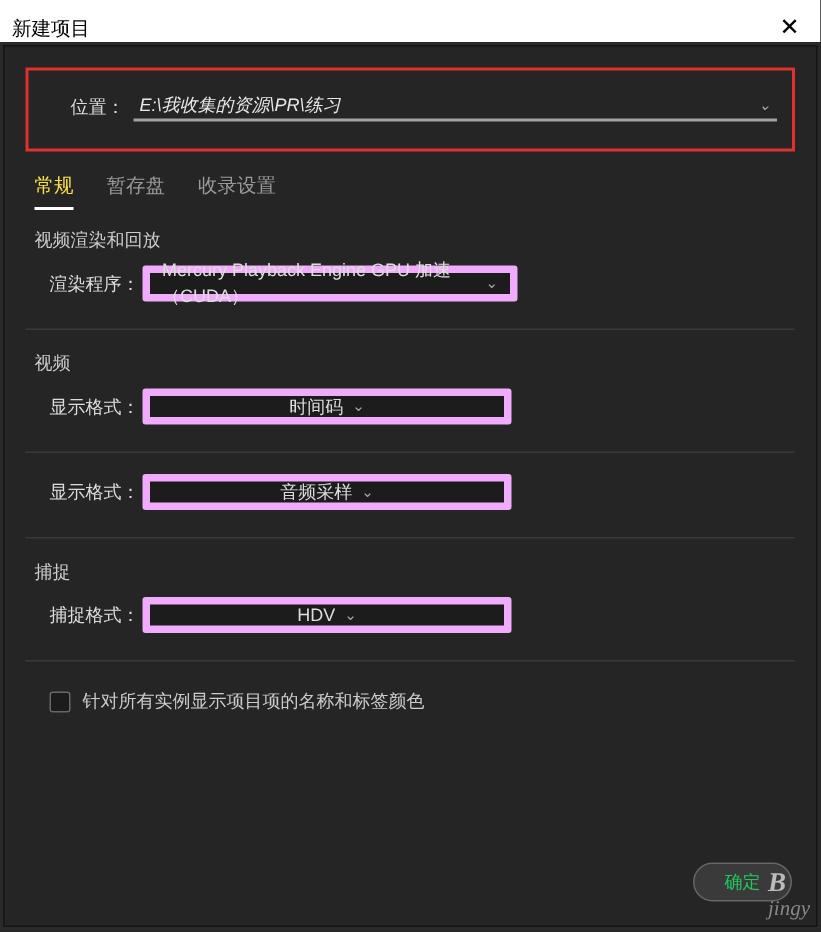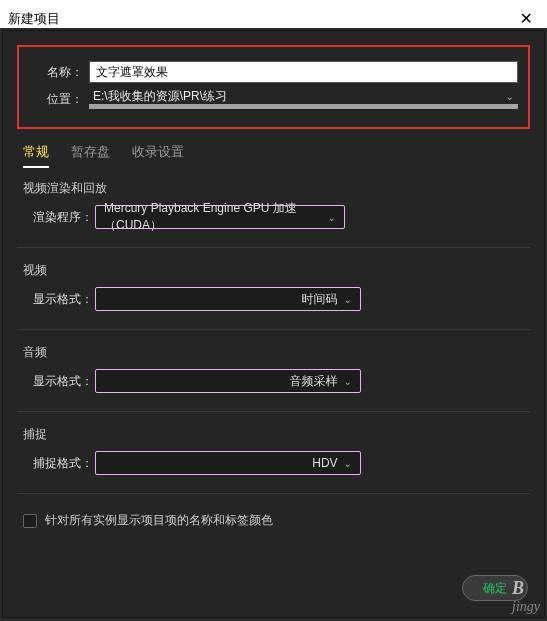--- a/index.html
+++ b/index.html
@@ -66,28 +66,29 @@
     color: #000;
     border: 1px solid #555;
     height: 22px;
     padding: 2px 6px;
     font-size: 12px;
   }
   .path-display {
     flex: 1;
     background: transparent;
     border: none;
-    border-bottom: 5px solid #a3a3a3;
+    border-bottom: 2px solid #a3a3a3;
     color: #e8e8e8;
     height: 20px;
     padding: 2px 4px;
     font-size: 12px;
     display: flex;
     align-items: center;
     justify-content: space-between;
+    font-style: italic;
   }
   .chevron {
     color: #aaa;
     font-size: 10px;
     padding-left: 6px;
   }
   .browse-btn {
     background: #353535;
     border: 1px solid #555;
     color: #ddd;
@@ -117,42 +118,42 @@
   .section {
     margin: 10px 6px 18px 6px;
   }
   .section-title {
     color: #ccc;
     margin-bottom: 8px;
     font-size: 12px;
   }
   .select {
     background: #1c1c1c;
-    border: 1px solid #f0abfc;
+    border: 5px solid #f0abfc;
     color: #ddd;
     height: 24px;
     display: flex;
     align-items: center;
-    justify-content: flex-end;
+    justify-content: center;
     padding: 0 8px;
     border-radius: 2px;
     cursor: pointer;
     font-size: 12px;
   }
-  .select-narrow { width: 266px; }
+  .select-narrow { width: 246px; }
   .select-med { width: 250px; }
   .divider {
     border: none;
     border-top: 1px solid #3a3a3a;
     margin: 4px 0 14px 0;
   }
   .checkbox-row {
     display: flex;
     align-items: center;
-    margin: 18px 6px;
+    margin: 18px 16px;
   }
   .checkbox {
     width: 14px;
     height: 14px;
     border: 1px solid #666;
     border-radius: 2px;
     margin-right: 8px;
     background: #1c1c1c;
     cursor: pointer;
   }
@@ -194,24 +195,20 @@
 
 <div class="titlebar">
   <span>新建项目</span>
   <span class="close-x">✕</span>
 </div>
 
 <div class="dialog-body">
 
   <div class="highlight-box">
     <div class="row">
-      <span class="label">名称：</span>
-      <input class="text-input" type="text" value="文字遮罩效果" style="">
-    </div>
-    <div class="row">
       <span class="label">位置：</span>
       <div class="path-display">
         <span>E:\我收集的资源\PR\练习</span>
         <span class="chevron">⌄</span>
       </div>
     </div>
   </div>
 
   <div class="tabs">
     <div class="tab active">常规</div>
@@ -239,21 +236,20 @@
       <div class="select select-narrow">
         <span>时间码</span>
         <span class="chevron">⌄</span>
       </div>
     </div>
   </div>
 
   <hr class="divider">
 
   <div class="section">
-    <div class="section-title">音频</div>
     <div class="row">
       <span class="label-wide">显示格式：</span>
       <div class="select select-narrow">
         <span>音频采样</span>
         <span class="chevron">⌄</span>
       </div>
     </div>
   </div>
 
   <hr class="divider">

